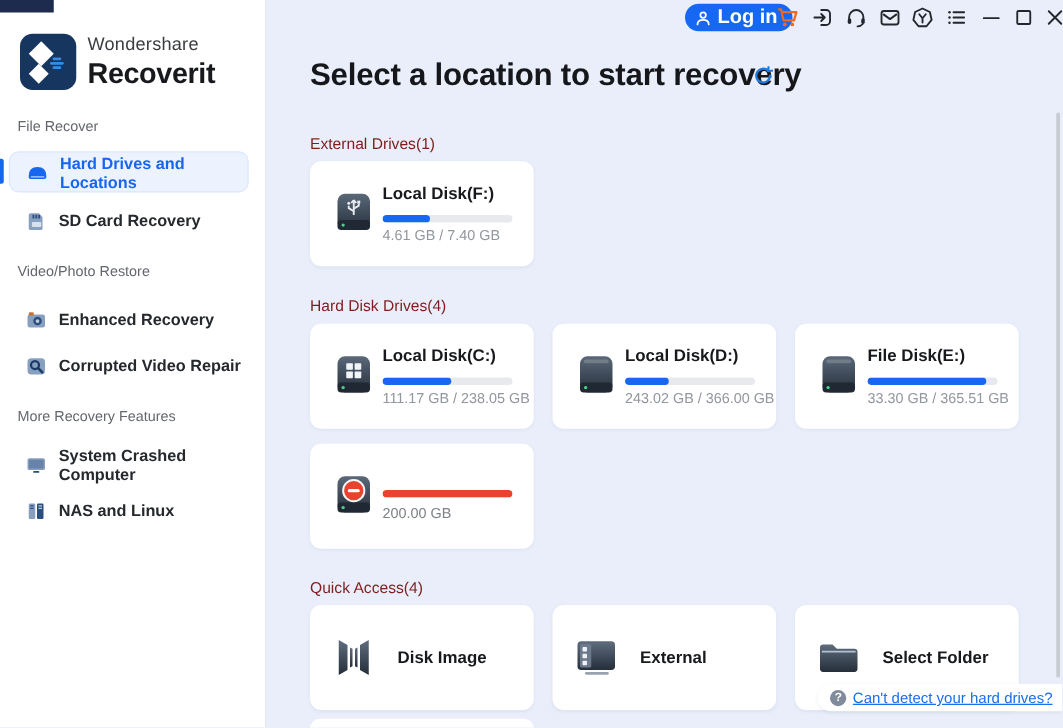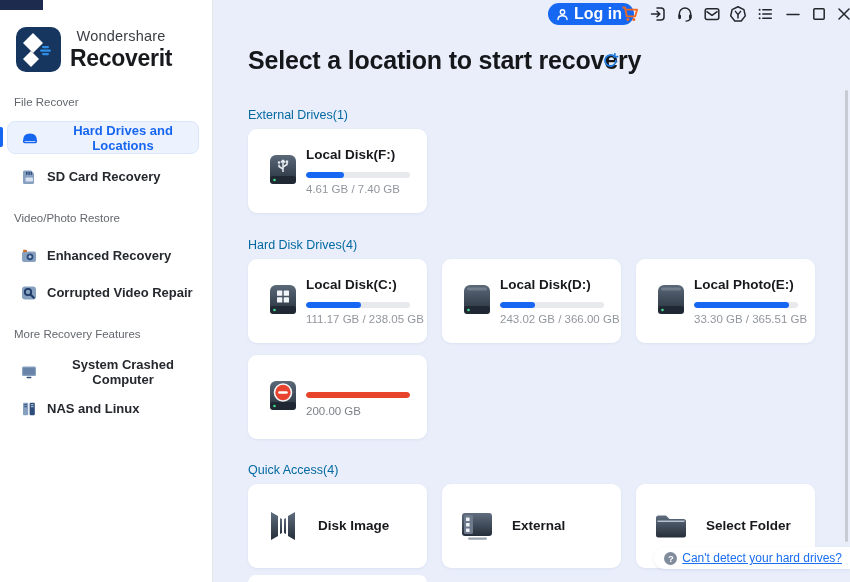--- a/index.html
+++ b/index.html
@@ -3,21 +3,21 @@
 <meta charset="utf-8">
 <style>
   * { margin:0; padding:0; box-sizing:border-box; }
   html,body { width:850px; height:582px; overflow:hidden; }
   body { font-family:"Liberation Sans","DejaVu Sans",sans-serif; background:#e9eefa; position:relative; }
 
   
   .corner-strip { position:absolute; left:0; top:0; width:43px; height:10px; background:#1d2c4e; z-index:6; }
 
   
-  .sidebar { position:absolute; left:0; top:0; width:213px; height:582px; background:#ffffff; border-right:1px solid #e6e7ea; z-index:5;text-align:center; }
+  .sidebar { position:absolute; left:0; top:0; width:213px; height:582px; background:#ffffff; border-right:1px solid #e6e7ea; z-index:5; }
   .logo-row { position:absolute; left:16px; top:27px; display:flex; align-items:center; }
   .logo-box { width:45px; height:45px; border-radius:10px; background:#16355f; position:relative; overflow:hidden; flex:0 0 auto; }
   .brand-text { margin-left:9px; line-height:1; }
   .brand-company { font-size:14.5px; color:#3a3d42; letter-spacing:.2px; }
   .brand-product { font-size:23px; font-weight:bold; color:#17191c; margin-top:3px; letter-spacing:-.3px; }
   .side-section-label { position:absolute; left:14px; font-size:11.5px; color:#63676d; }
   .side-item { position:absolute; left:7px; width:192px; height:33px; display:flex; align-items:center; border-radius:8px; cursor:pointer; }
   .side-item .s-ic { width:18px; height:18px; margin-left:13px; flex:0 0 auto; }
   .side-item .s-label { margin-left:9px; font-size:13px; font-weight:bold; color:#25282d; }
   .side-item.active { background:#edf3fe; border:1px solid #dbe7fc; }
@@ -26,21 +26,21 @@
 
   
   .topbar { position:absolute; left:213px; top:0; right:0; height:28px; z-index:4; }
   .login-btn { position:absolute; left:335px; top:3px; height:22px; padding:0 12px 0 8px; background:#1668f2; border-radius:12px; display:flex; align-items:center; gap:5px; cursor:pointer; }
   .login-btn span { color:#fff; font-size:16px; font-weight:bold; }
   .tb-ic { position:absolute; top:5px; width:18px; height:18px; cursor:pointer; }
 
   
   .main-title { position:absolute; left:248px; top:46px; font-size:25px; font-weight:bold; color:#15171a; letter-spacing:-.2px; }
   .refresh-ic { position:absolute; left:602px; top:52px; width:17px; height:17px; cursor:pointer; }
-  .group-label { position:absolute; left:248px; font-size:12.5px; color:#0369a1; }
+  .group-label { position:absolute; left:248px; font-size:12.5px; color:#7f1d1d; }
 
   .card { position:absolute; width:179px; height:84px; background:#fff; border-radius:9px; box-shadow:0 1px 3px rgba(70,90,130,.07); cursor:pointer; }
   .card .d-icon { position:absolute; left:15px; top:24px; width:40px; height:36px; }
   .card .d-name { position:absolute; left:58px; top:18px; font-size:13.5px; font-weight:bold; color:#17191c; }
   .card .d-bar { position:absolute; left:58px; top:43px; width:104px; height:6px; background:#e7e9ec; border-radius:3px; overflow:hidden; }
   .card .d-fill { height:100%; background:#1767f2; border-radius:3px; }
   .card .d-fill.danger { background:#e8442c; }
   .card .d-size { position:absolute; left:58px; top:54px; font-size:11.5px; color:#92969d; }
   .card.noname .d-bar { top:37px; }
   .card.noname .d-size { top:50px; color:#7d8187; }
@@ -270,21 +270,21 @@
   <div class="d-size">243.02 GB / 366.00 GB</div>
 </div>
 
 <div class="card" style="left:636px; top:259px">
   <svg class="d-icon" viewBox="0 0 40 36">
     <rect x="7" y="2" width="26" height="29" rx="6" fill="url(#g1)"></rect>
     <rect x="7" y="23" width="26" height="8" rx="3" fill="#1f2833"></rect>
     <circle cx="11.5" cy="27" r="1.3" fill="#43d98c"></circle>
     <rect x="10" y="4.5" width="20" height="3" rx="1.5" fill="#ffffff" opacity="0.18"></rect>
   </svg>
-  <div class="d-name">Local Photo(E:)</div>
+  <div class="d-name">File Disk(E:)</div>
   <div class="d-bar">
     <div class="d-fill" style="width: 91%;"></div>
   </div>
   <div class="d-size">33.30 GB / 365.51 GB</div>
 </div>
 
 <div class="card noname" style="left:248px; top:355px">
   <svg class="d-icon" viewBox="0 0 40 36">
     <rect x="7" y="2" width="26" height="29" rx="6" fill="url(#g1)"></rect>
     <rect x="7" y="23" width="26" height="8" rx="3" fill="#1f2833"></rect>

